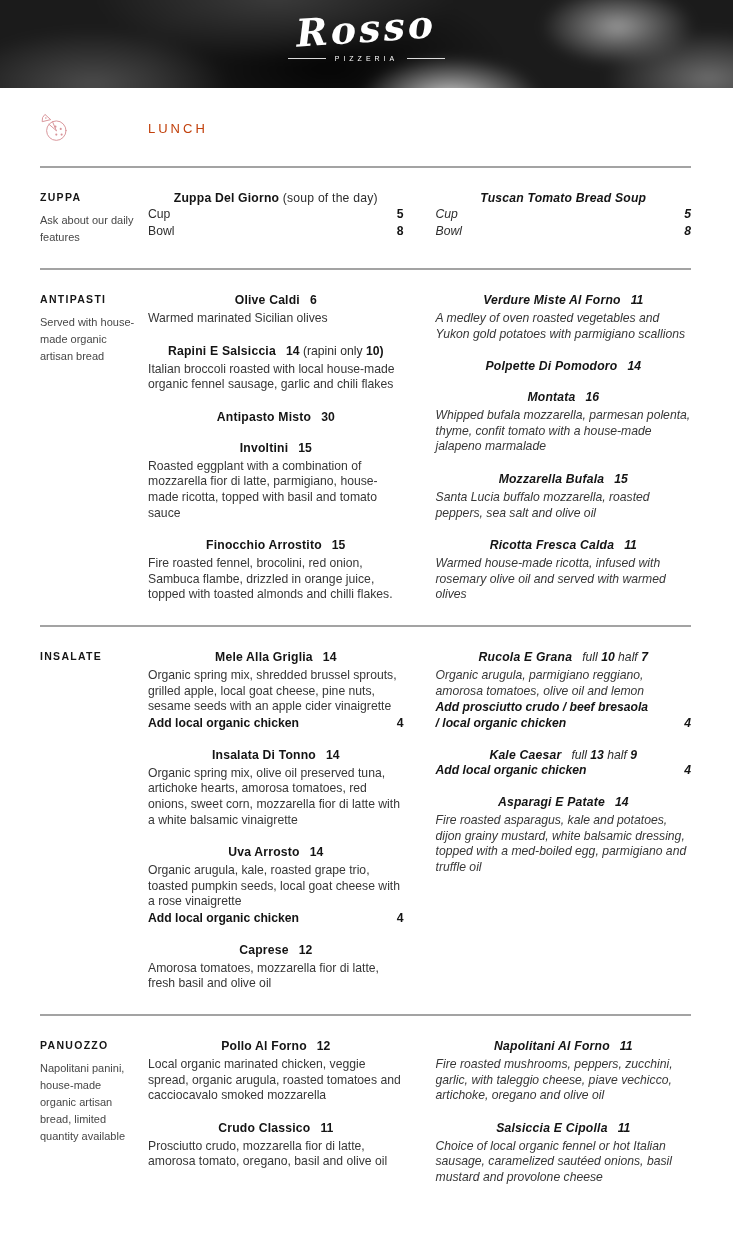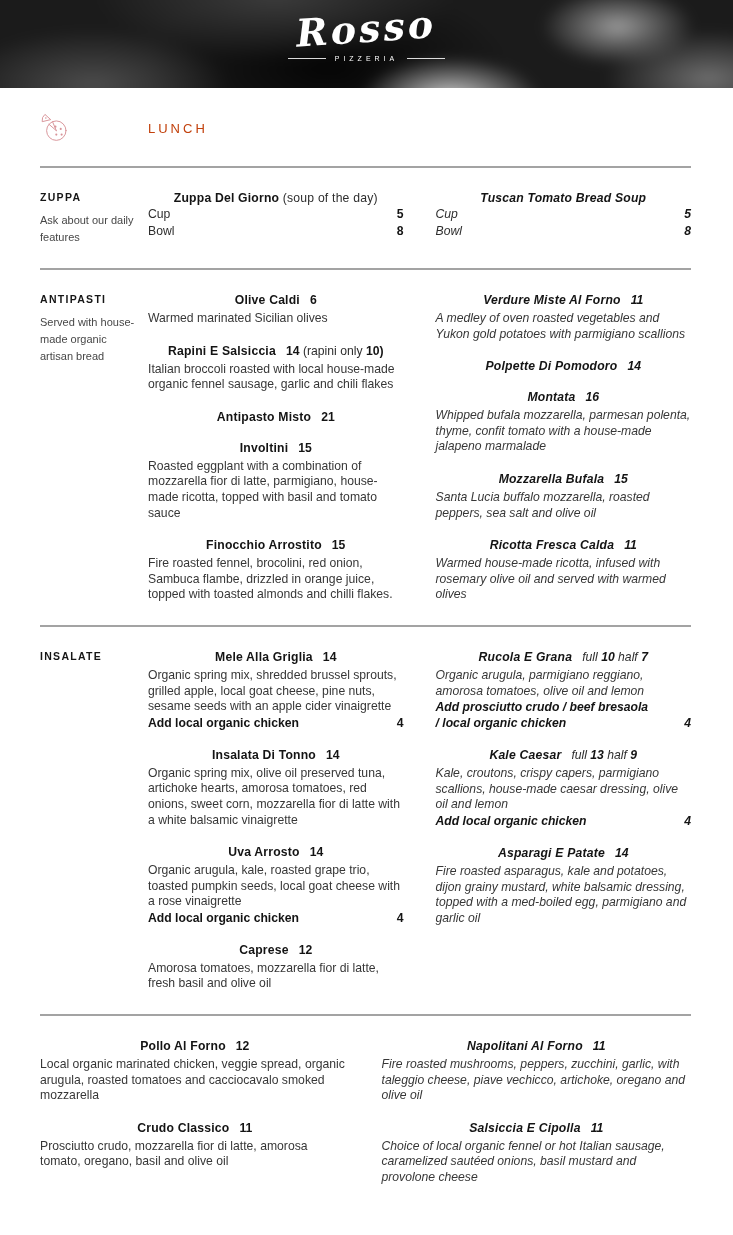--- a/index.html
+++ b/index.html
@@ -139,21 +139,21 @@
           <div class="item">
             <div class="head">
               <span class="name">Rapini E Salsiccia</span>
               <span class="price"><span class="b">14 </span><span>(rapini only </span><span class="b">10)</span></span>
             </div>
             <div class="desc">Italian broccoli roasted with local house-made organic fennel sausage, garlic and chili flakes</div>
           </div>
           <div class="item">
             <div class="head">
               <span class="name">Antipasto Misto</span>
-              <span class="price"><span class="b">21</span></span>
+              <span class="price"><span class="b">30</span></span>
             </div>
           </div>
           <div class="item">
             <div class="head">
               <span class="name">Involtini</span>
               <span class="price"><span class="b">15</span></span>
             </div>
             <div class="desc">Roasted eggplant with a combination of mozzarella fior di latte, parmigiano, house-made ricotta, topped with basil and tomato sauce</div>
           </div>
           <div class="item">
@@ -257,36 +257,39 @@
             <div class="addon">
               <span>/ local organic chicken</span>
               <span class="price">4</span>
             </div>
           </div>
           <div class="item">
             <div class="head">
               <span class="name">Kale Caesar</span>
               <span class="price"><span>full </span><span class="b">13</span><span> half </span><span class="b">9</span></span>
             </div>
-            <div class="desc">Kale, croutons, crispy capers, parmigiano scallions, house-made caesar dressing, olive oil and lemon</div>
             <div class="addon">
               <span>Add local organic chicken</span>
               <span class="price">4</span>
             </div>
           </div>
           <div class="item">
             <div class="head">
               <span class="name">Asparagi E Patate</span>
               <span class="price"><span class="b">14</span></span>
             </div>
-            <div class="desc">Fire roasted asparagus, kale and potatoes, dijon grainy mustard, white balsamic dressing, topped with a med-boiled egg, parmigiano and garlic oil</div>
+            <div class="desc">Fire roasted asparagus, kale and potatoes, dijon grainy mustard, white balsamic dressing, topped with a med-boiled egg, parmigiano and truffle oil</div>
           </div>
         </div>
       </section>
       <section class="menu-section">
+        <div class="side">
+          <div class="side-label">PANUOZZO</div>
+          <div class="side-note">Napolitani panini, house-made organic artisan bread, limited quantity available</div>
+        </div>
         <div class="col">
           <div class="item">
             <div class="head">
               <span class="name">Pollo Al Forno</span>
               <span class="price"><span class="b">12</span></span>
             </div>
             <div class="desc">Local organic marinated chicken, veggie spread, organic arugula, roasted tomatoes and cacciocavalo smoked mozzarella</div>
           </div>
           <div class="item">
             <div class="head">

